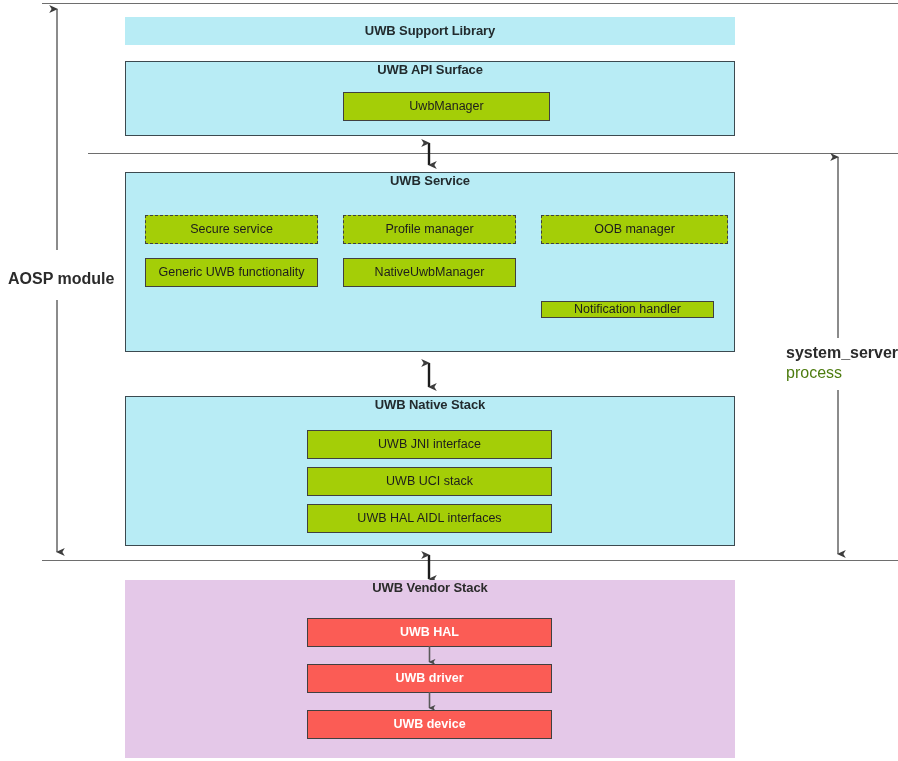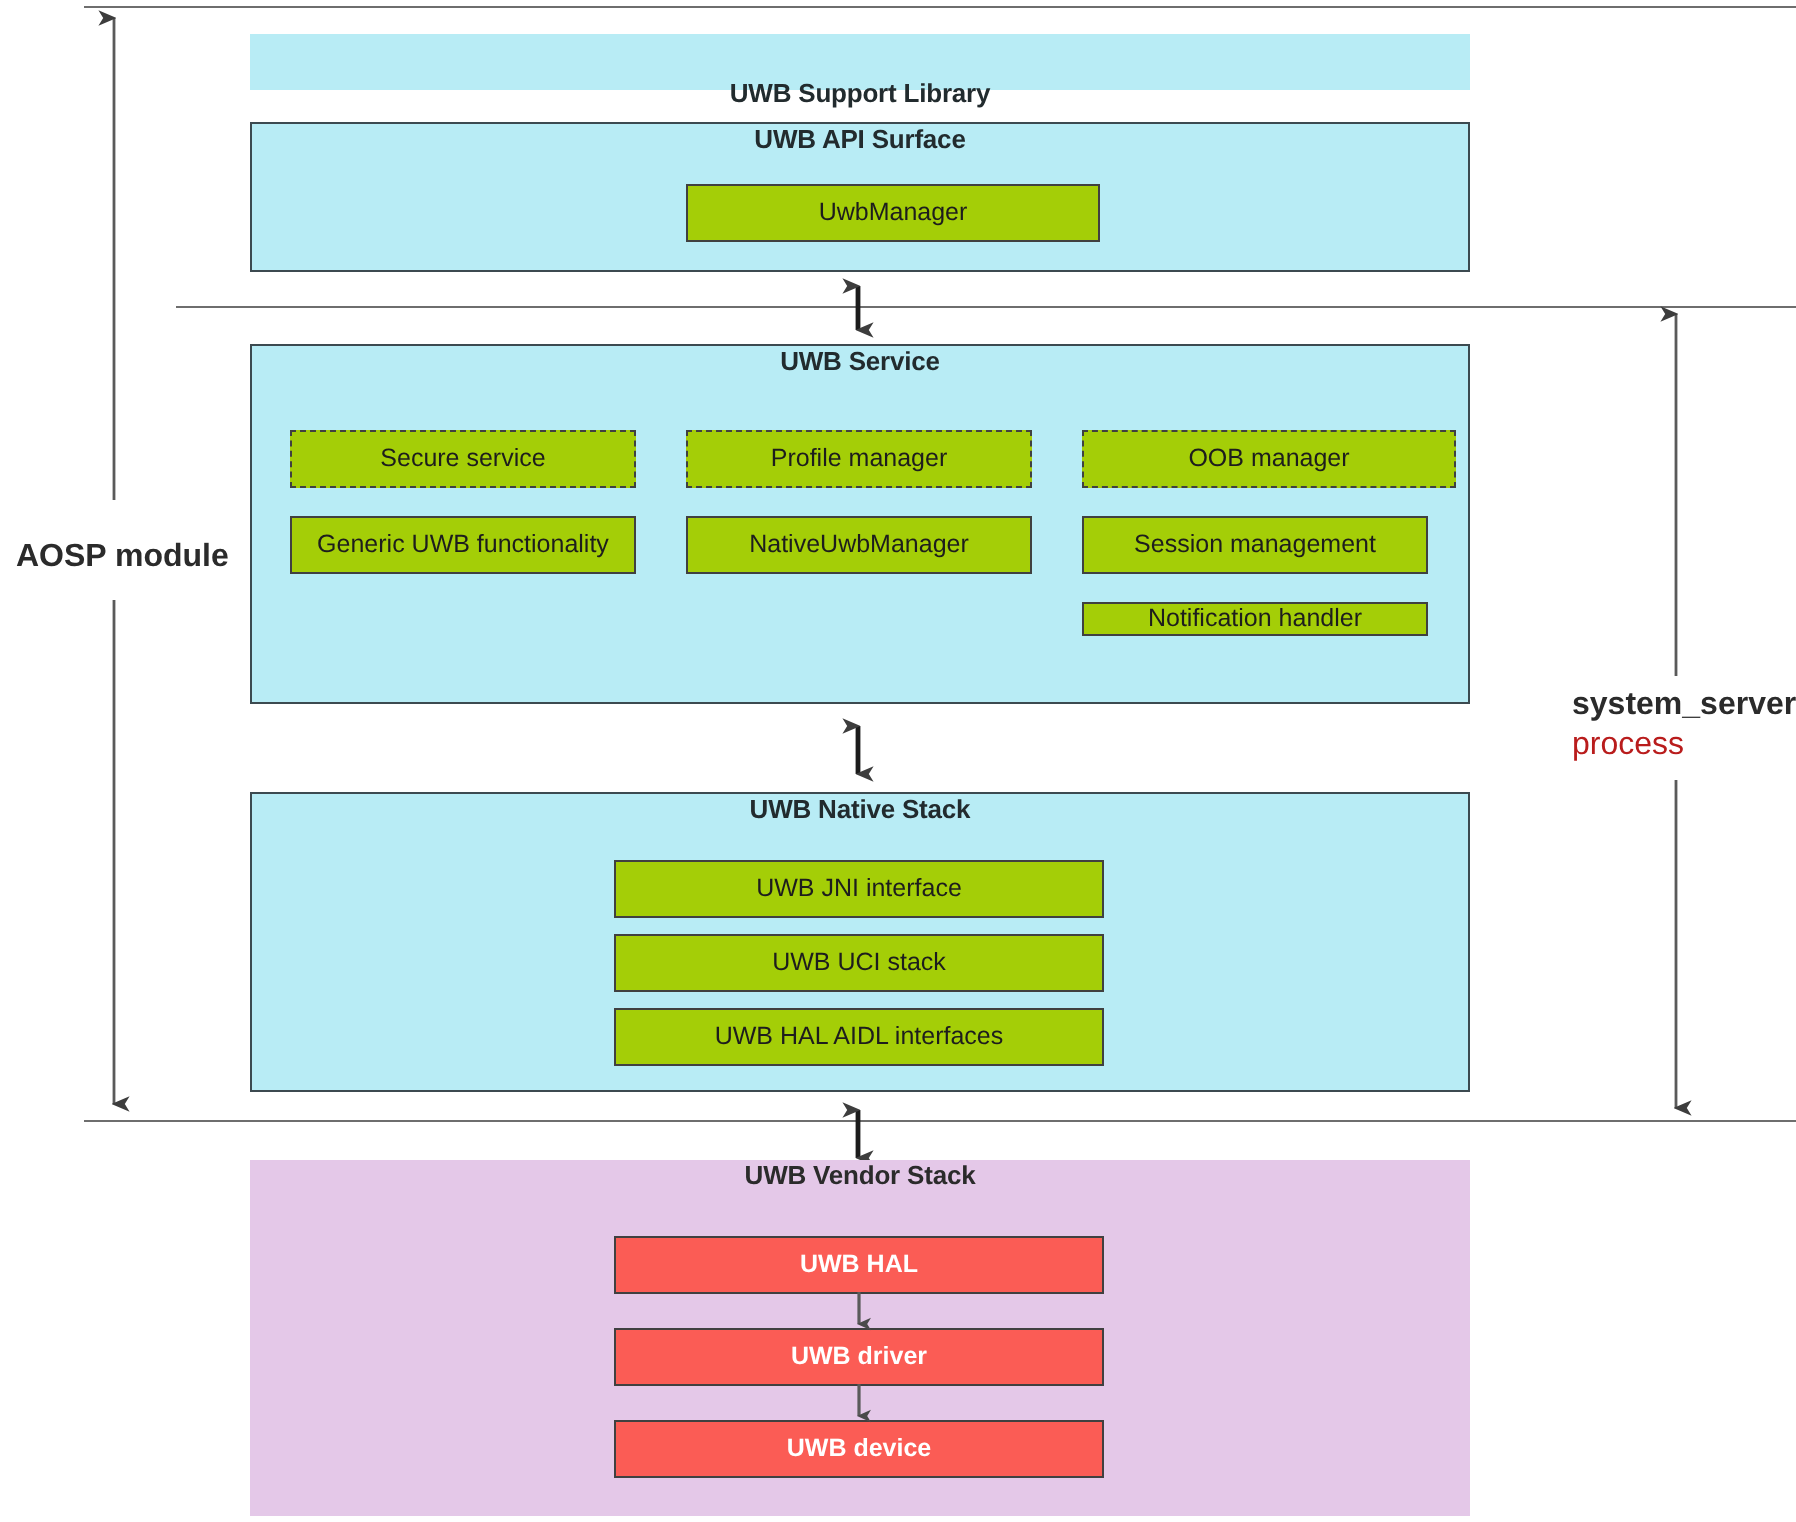--- a/index.html
+++ b/index.html
@@ -67,21 +67,21 @@
   }
 
   
   .side-label {
     position: absolute;
     font-size: 16px;
     color: #3c3c3c;
     line-height: 1.25;
   }
   .side-label .b { font-weight: bold; color: #2b2b2b; display: block; }
-  .side-label .n { font-weight: normal; color: #b91c1c; display: block; }
+  .side-label .n { font-weight: normal; color: #4d7c0f; display: block; }
 
   
   .arrow-svg { position: absolute; overflow: visible; }
 </style>
 </head>
 <body>
 
 <div id="canvas">
 
   <div class="hrule" style="left:42px; top:3px; width:856px;"></div>
@@ -107,21 +107,21 @@
   <svg class="arrow-svg" style="left:831px; top:148px;" width="16" height="420" viewBox="0 0 16 420">
     <line x1="7" y1="9" x2="7" y2="190" stroke="#5a5a5a" stroke-width="1.4" marker-start="url(#ah-up)"></line>
     <line x1="7" y1="242" x2="7" y2="406" stroke="#5a5a5a" stroke-width="1.4" marker-end="url(#ah-down)"></line>
   </svg>
   <div class="side-label" style="left:786px; top:343px; width:112px; text-align:left;">
     <span class="b">system_server</span>
     <span class="n">process</span>
   </div>
 
   <div class="layer" style="left:125px; top:17px; width:610px; height:28px;">
-    <div class="layer-title" style="padding-top:22px;">UWB Support Library</div>
+    <div class="layer-title" style="padding-top:6px;">UWB Support Library</div>
   </div>
 
   <div class="layer bordered" style="left:125px; top:61px; width:610px; height:75px;">
     <div class="layer-title">UWB API Surface</div>
   </div>
   <div class="chip" style="left:343px; top:92px; width:207px; height:29px;">
     <span>UwbManager</span>
   </div>
 
   <svg class="arrow-svg" style="left:421px; top:134px;" width="17" height="40" viewBox="0 0 17 40">
@@ -140,23 +140,20 @@
   </div>
   <div class="chip dashed" style="left:541px; top:215px; width:187px; height:29px;">
     <span>OOB manager</span>
   </div>
 
   <div class="chip" style="left:145px; top:258px; width:173px; height:29px;">
     <span>Generic UWB functionality</span>
   </div>
   <div class="chip" style="left:343px; top:258px; width:173px; height:29px;">
     <span>NativeUwbManager</span>
-  </div>
-  <div class="chip" style="left:541px; top:258px; width:173px; height:29px;">
-    <span>Session management</span>
   </div>
 
   <div class="chip" style="left:541px; top:301px; width:173px; height:17px;">
     <span>Notification handler</span>
   </div>
 
   <svg class="arrow-svg" style="left:421px; top:354px;" width="17" height="42" viewBox="0 0 17 42">
     <line x1="8" y1="9" x2="8" y2="33" stroke="#1b1b1b" stroke-width="2.4" marker-start="url(#ah-up)" marker-end="url(#ah-down)"></line>
   </svg>
 

